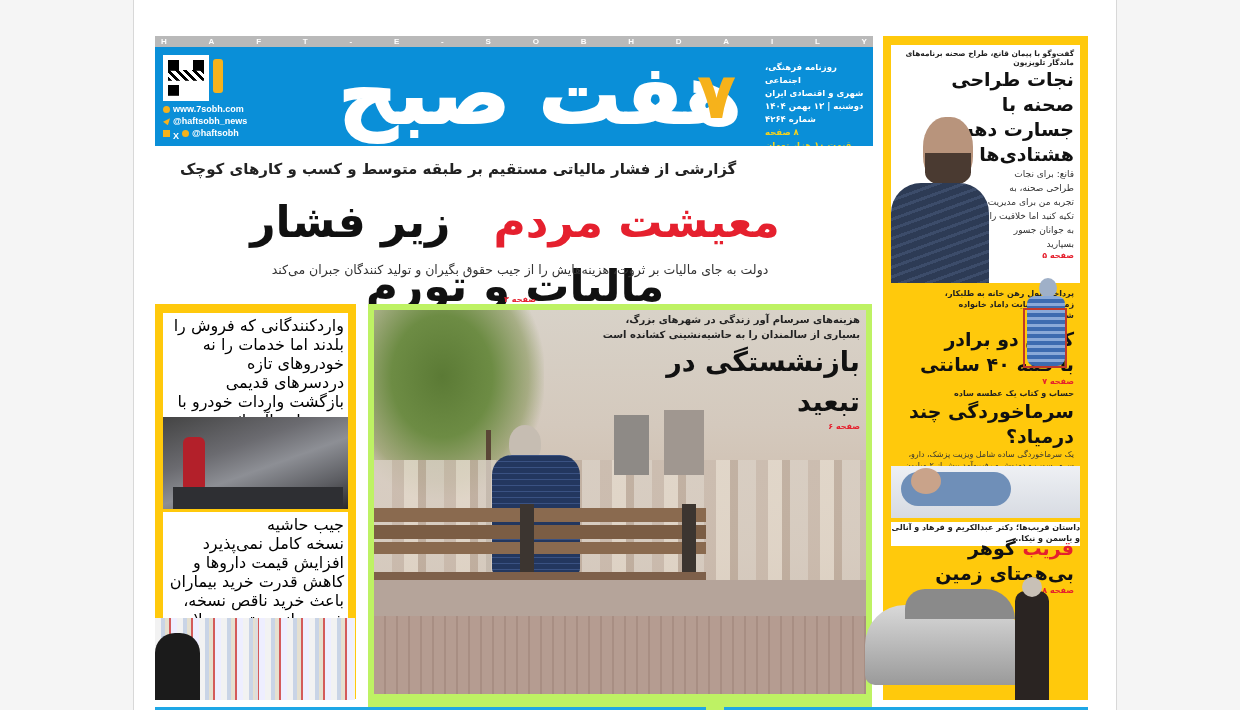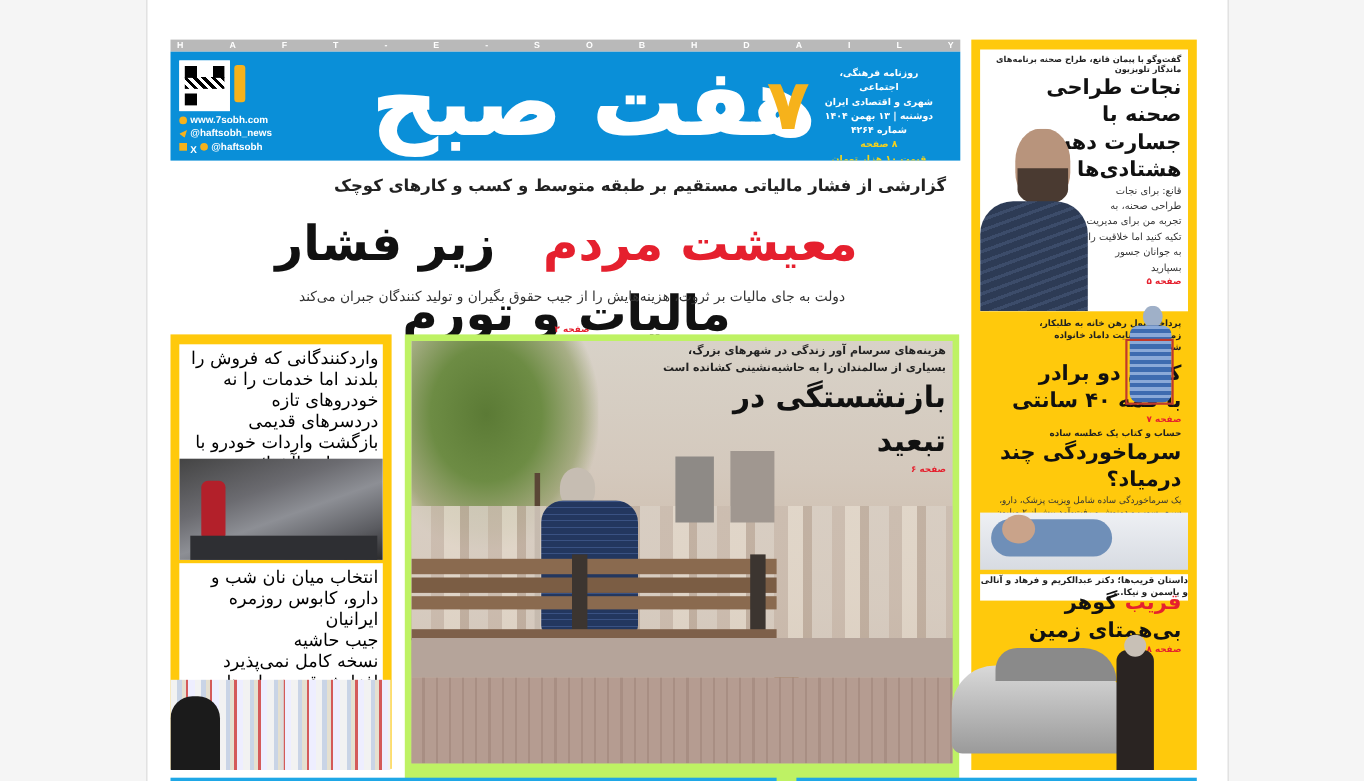--- a/index.html
+++ b/index.html
@@ -22,26 +22,26 @@
        linear-gradient(90deg, #000 0 30%, transparent 30%) 0 100%/100% 30% no-repeat; }
   .qr-tag { position: absolute; left: 58px; top: 12px; width: 10px; height: 34px; background: #f6b21b; border-radius: 3px; }
   .links { position: absolute; left: 8px; top: 56px; color: #fff; font: bold 9px "Liberation Sans", sans-serif; line-height: 12px; }
   .links .ic { display: inline-block; width: 7px; height: 7px; margin-right: 3px; background: #f6b21b; vertical-align: middle; }
   .links .ic.round { border-radius: 50%; }
   .logo { position: absolute; left: 165px; top: 0; width: 440px; height: 99px; color: #fff;
           font: bold 82px "DejaVu Sans", sans-serif; text-align: center; line-height: 96px; letter-spacing: -4px;
           -webkit-text-stroke: 2px #fff; direction: rtl; }
   .logo-seven { position: absolute; left: 542px; top: 12px; width: 62px; height: 80px; color: #f6b21b;
                 font: bold 64px "DejaVu Sans", sans-serif; }
-  .mast-info { position: absolute; right: 24px; top: 14px; text-align: center; direction: rtl; color: #fff;
+  .mast-info { position: absolute; right: 8px; top: 14px; text-align: left; direction: rtl; color: #fff;
                font: bold 8.5px "DejaVu Sans", sans-serif; line-height: 13px; width: 100px; margin-left: 38px; }
   .mast-info .y { color: #f6d21b; }
 
   
-  .kicker { position: absolute; left: 180px; top: 160px; width: 680px; text-align: right; direction: rtl;
+  .kicker { position: absolute; left: 180px; top: 160px; width: 680px; text-align: left; direction: rtl;
             font: bold 15px "DejaVu Sans", sans-serif; color: #222; }
   .headline { position: absolute; left: 175px; top: 190px; width: 680px; text-align: center; direction: rtl;
               font: bold 44px "DejaVu Sans", sans-serif; color: #111; letter-spacing: -2px; line-height: 64px; }
   .headline .red { color: #e5202e; margin-left: 28px; }
   .subhead { position: absolute; left: 180px; top: 262px; width: 680px; text-align: center; direction: rtl;
              font: 12.5px "DejaVu Sans", sans-serif; color: #333; }
   .pageref { color: #e5202e; font: bold 8px "DejaVu Sans", sans-serif; }
   .main-ref { position: absolute; left: 180px; top: 287px; width: 680px; text-align: center; direction: rtl; }
 
   
@@ -131,21 +131,20 @@
   <div class="t">خودروهای تازه</div>
   <div class="t">دردسرهای قدیمی</div>
   <div class="p">بازگشت واردات خودرو با چهره‌های ناآشنا؛ ضعف خدمات پس از فروش، کمبود قطعه و ناتوانی فنی را به بحران جدید بازار تبدیل کرده است</div>
   <div class="pageref">صفحه ۴</div>
   <div class="photo" style="left:0;right:0;top:104px;height:92px;background:linear-gradient(160deg,#444 0%,#6b6b70 35%,#8d8f95 55%,#5b5c61 80%,#2a2a2c 100%);">
     <div style="position:absolute;left:20px;top:20px;width:22px;height:55px;background:#b3202a;border-radius:6px;"></div>
     <div style="position:absolute;left:10px;top:70px;width:170px;height:22px;background:#2e2f33;"></div>
   </div>
 </div>
 <div class="lbox-inner" style="position:absolute;left:163px;top:512px;width:185px;height:186px;">
-  <div class="k">انتخاب میان نان شب و دارو، کابوس روزمره ایرانیان</div>
   <div class="t">جیب حاشیه</div>
   <div class="t">نسخه کامل نمی‌پذیرد</div>
   <div class="p">افزایش قیمت داروها و کاهش قدرت خرید بیماران باعث خرید ناقص نسخه، خوددرمانی و تهدید سلامت عمومی شده است</div>
 
 </div>
 <div class="photo" style="left:155px;top:618px;width:200px;height:82px;background:repeating-linear-gradient(90deg,#f2f2f2 0 6px,#c9d4e6 6px 10px,#e5e0d0 10px 14px,#d45a5a 14px 16px,#eef 16px 22px);">
   <div style="position:absolute;left:0;top:15px;width:45px;height:67px;background:#1b1b1b;border-radius:20px 20px 0 0;"></div>
   <div style="position:absolute;left:100px;top:0;width:3px;height:82px;background:#ddd;"></div>
 </div>
 

